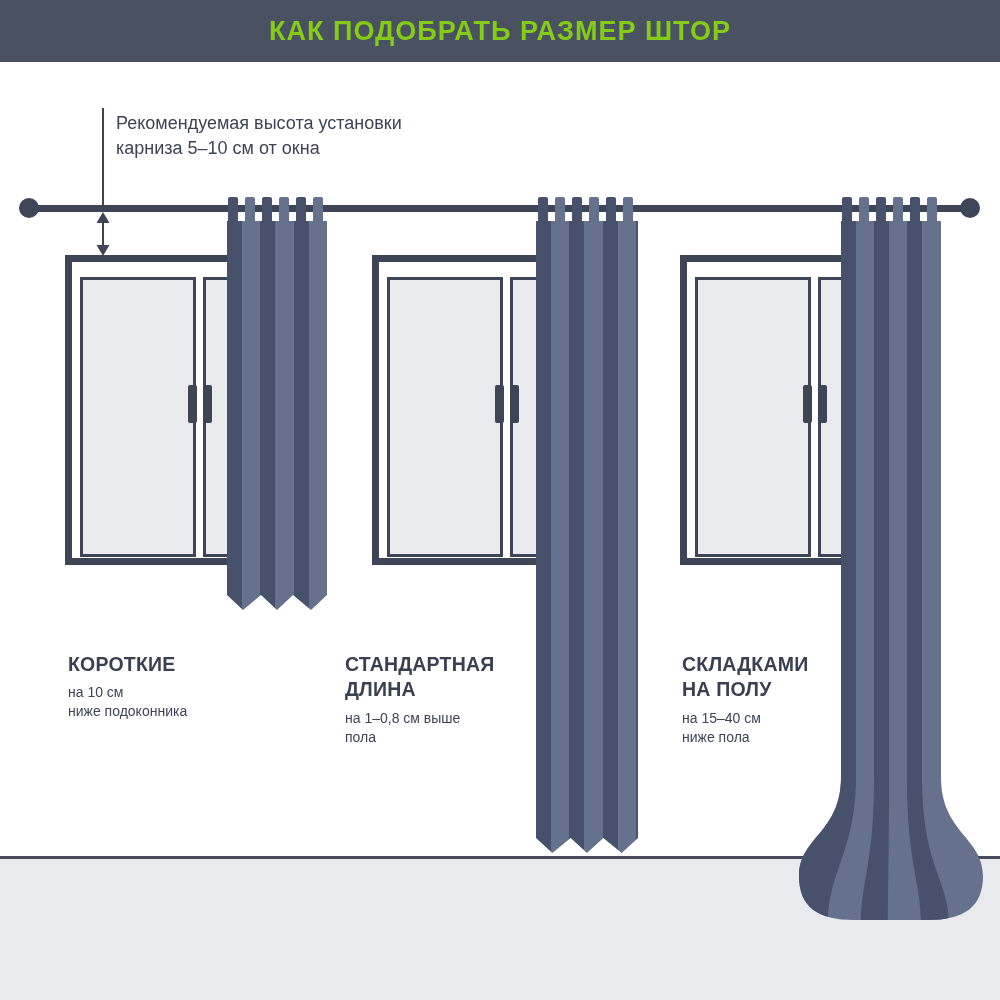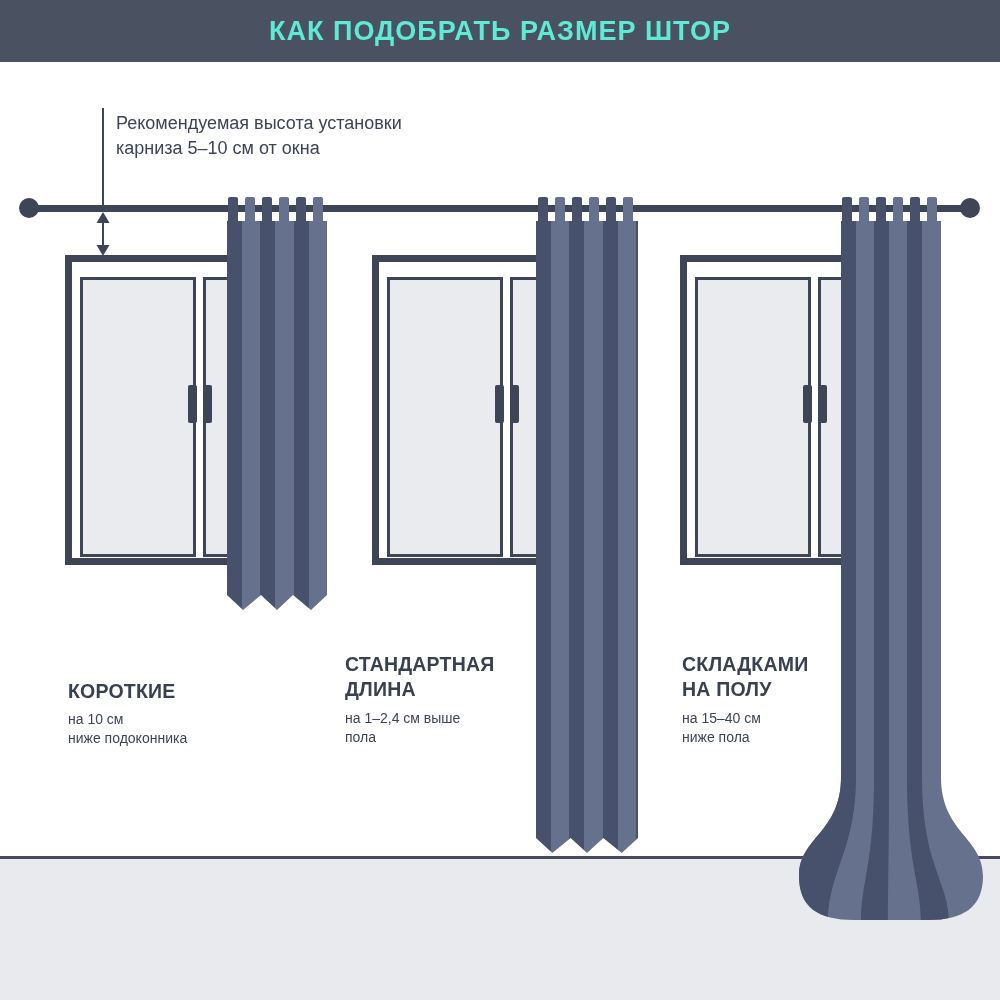--- a/index.html
+++ b/index.html
@@ -6,21 +6,21 @@
     --title-bar:#4a5161; --accent-dark:#3e4557; --curtain-dark:#47516b;
     --curtain-light:#65718d; --glass:#e9ebee; --floor:#e9eaed;
     --floor-line:#454b5c; --text:#3d4456; --white:#ffffff;
   }
   *{margin:0;padding:0;box-sizing:border-box;}
   body{font-family:"Liberation Sans","DejaVu Sans",sans-serif;background:#fff;}
   .stage{position:relative;width:1000px;height:1000px;background:var(--white);overflow:hidden;}
 
   .title-bar{position:absolute;left:0;top:0;width:1000px;height:62px;background:var(--title-bar);
     display:flex;align-items:center;justify-content:center;z-index:6;}
-  .page-title{color:#5eead4;font-size:27px;font-weight:600;letter-spacing:1px;}
+  .page-title{color:#84cc16;font-size:27px;font-weight:600;letter-spacing:1px;}
 
   .floor{position:absolute;left:0;top:856px;width:1000px;height:144px;background:var(--floor);
     border-top:3px solid var(--floor-line);z-index:0;}
   .footnote{position:absolute;left:68px;top:903px;font-size:18.5px;line-height:1.5;
     color:var(--text);z-index:3;}
 
   .annotation{position:absolute;left:116px;top:111px;font-size:18px;line-height:1.4;
     color:var(--text);z-index:3;}
   .ann-line{position:absolute;left:102px;top:108px;width:2px;height:98px;background:var(--accent-dark);z-index:3;}
   .height-arrow{position:absolute;left:95px;top:212px;z-index:4;}
@@ -49,21 +49,21 @@
   .zigzag{clip-path:polygon(0 0,100% 0,100% calc(100% - 15px),84% 100%,66% calc(100% - 15px),
     50% 100%,34% calc(100% - 15px),16% 100%,0 calc(100% - 15px));}
   .c1{left:227px;width:100px;} .c1 .body-striped{height:389px;}
   .c2{left:536px;width:102px;} .c2 .body-striped{height:632px;}
   .c3{left:841px;width:100px;}
   .c3 svg{position:absolute;left:-51px;top:24px;}
 
   .option{position:absolute;top:652px;z-index:3;color:var(--text);}
   .opt-heading{font-size:19.5px;font-weight:800;line-height:1.3;color:#39404f;letter-spacing:.2px;}
   .opt-desc{margin-top:6px;font-size:14px;line-height:1.35;}
-  .opt1{left:68px;margin-top:27px;} .opt2{left:345px;} .opt3{left:682px;}
+  .opt1{left:68px;} .opt2{left:345px;} .opt3{left:682px;}
 </style>
 </head>
 <body>
 
 <div class="stage">
 
   <div class="title-bar">
     <div class="page-title">КАК ПОДОБРАТЬ РАЗМЕР ШТОР</div>
   </div>
 
@@ -152,21 +152,21 @@
       <div>ниже подоконника</div>
     </div>
   </div>
 
   <div class="option opt2">
     <div class="opt-heading">
       <div>СТАНДАРТНАЯ</div>
       <div>ДЛИНА</div>
     </div>
     <div class="opt-desc">
-      <div>на 1–2,4 см выше</div>
+      <div>на 1–0,8 см выше</div>
       <div>пола</div>
     </div>
   </div>
 
   <div class="option opt3">
     <div class="opt-heading">
       <div>СКЛАДКАМИ</div>
       <div>НА ПОЛУ</div>
     </div>
     <div class="opt-desc">

